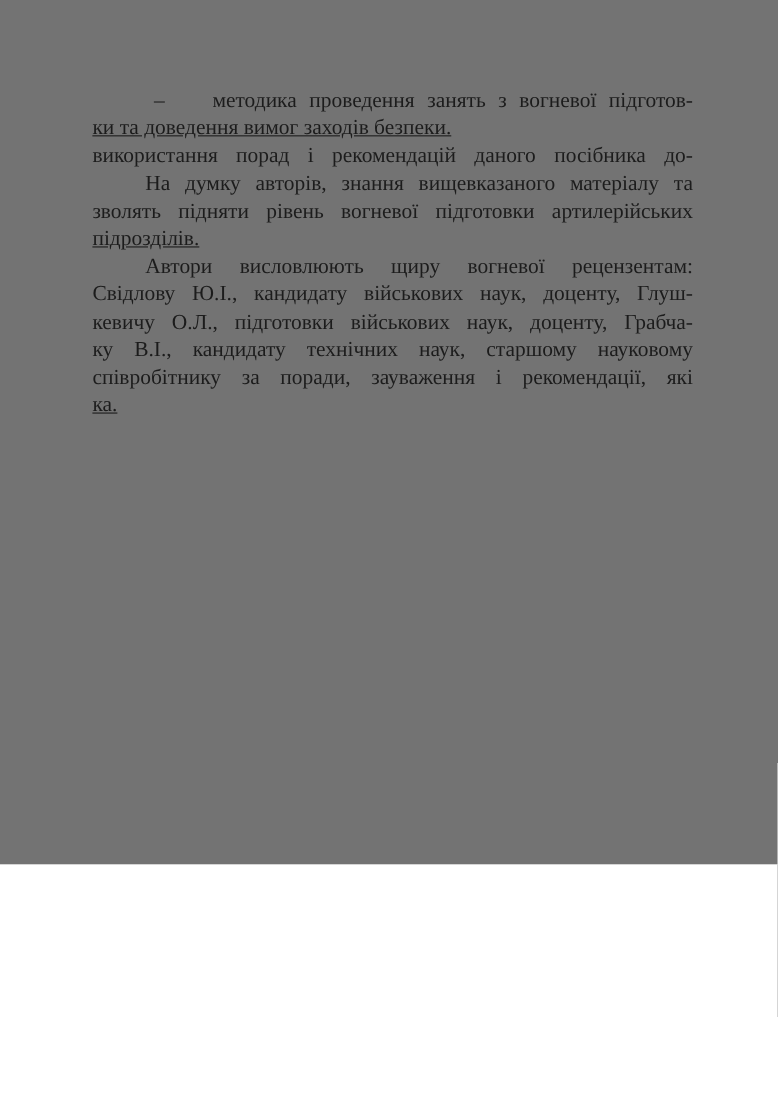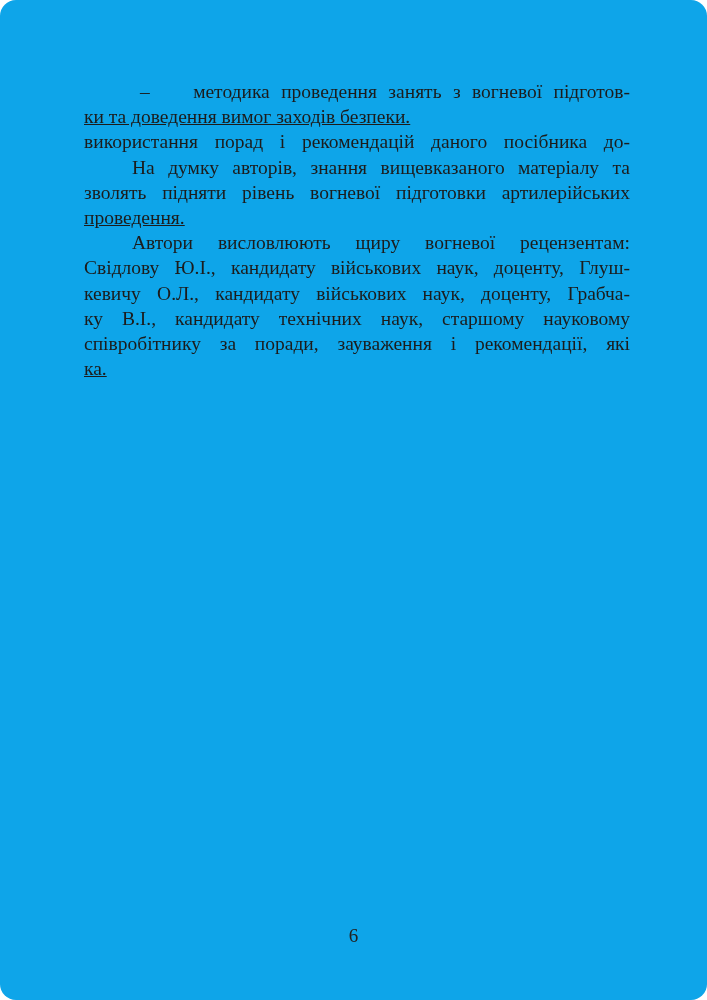--- a/index.html
+++ b/index.html
@@ -3,26 +3,25 @@
 <meta charset="utf-8">
 <style>
   html, body {
     margin: 0;
     padding: 0;
     background: #ffffff;
   }
   .page {
     position: relative;
     width: 707px;
-    height: 1000px;
-    background: #0ea5e9;
+    height: 786px;
+    background: #737373;
     font-family: "Liberation Serif", "DejaVu Serif", serif;
     color: #1c1c1c;
     overflow: hidden;
-    border-radius: 16px;
   }
   .text-block {
     position: absolute;
     left: 84px;
     top: 79px;
     width: 546px;
     font-size: 19.5px;
     line-height: 25.2px;
   }
   .line {
@@ -63,27 +62,27 @@
 
     <div>
       <div class="line line--indent-dash"><span class="dash">–</span> <span>методика проведення занять з вогневої підготов-</span></div>
       <div class="line line--end">ки та доведення вимог заходів безпеки.</div>
     </div>
 
     <div>
       <div class="line">використання порад і рекомендацій даного посібника до-</div>
       <div class="line line--indent">На думку авторів, знання вищевказаного матеріалу та</div>
       <div class="line">зволять підняти рівень вогневої підготовки артилерійських</div>
-      <div class="line line--end">проведення.</div>
+      <div class="line line--end">підрозділів.</div>
     </div>
 
     <div>
       <div class="line line--indent">Автори висловлюють щиру вогневої рецензентам:</div>
       <div class="line">Свідлову Ю.І., кандидату військових наук, доценту, Глуш-</div>
-      <div class="line">кевичу О.Л., кандидату військових наук, доценту, Грабча-</div>
+      <div class="line">кевичу О.Л., підготовки військових наук, доценту, Грабча-</div>
       <div class="line">ку В.І., кандидату технічних наук, старшому науковому</div>
       <div class="line">співробітнику за поради, зауваження і рекомендації, які</div>
       <div class="line line--end">ка.</div>
     </div>
 
   </div>
 
   <div class="page-number">6</div>
 
 </div>

